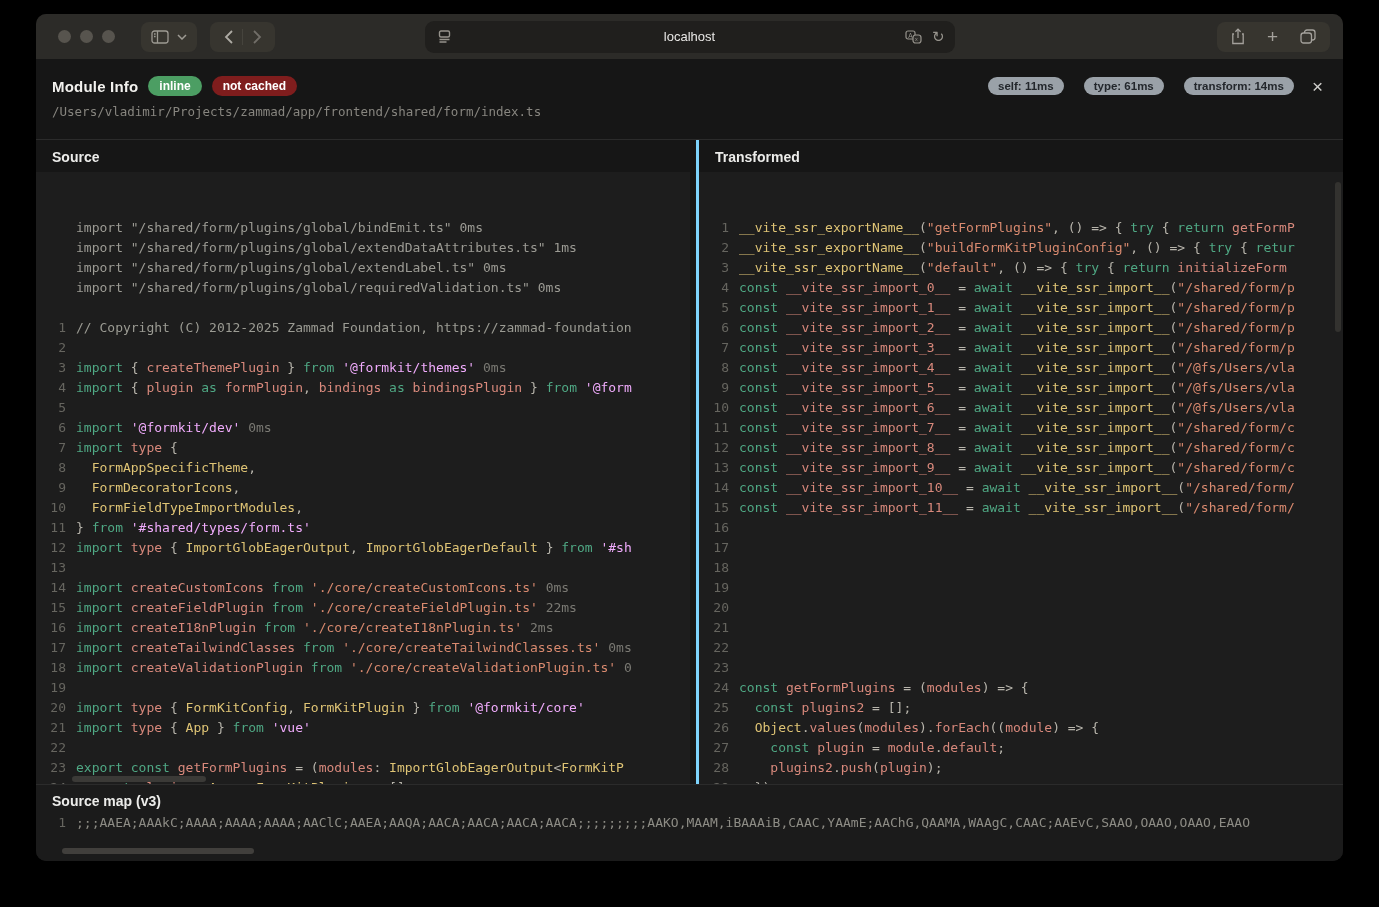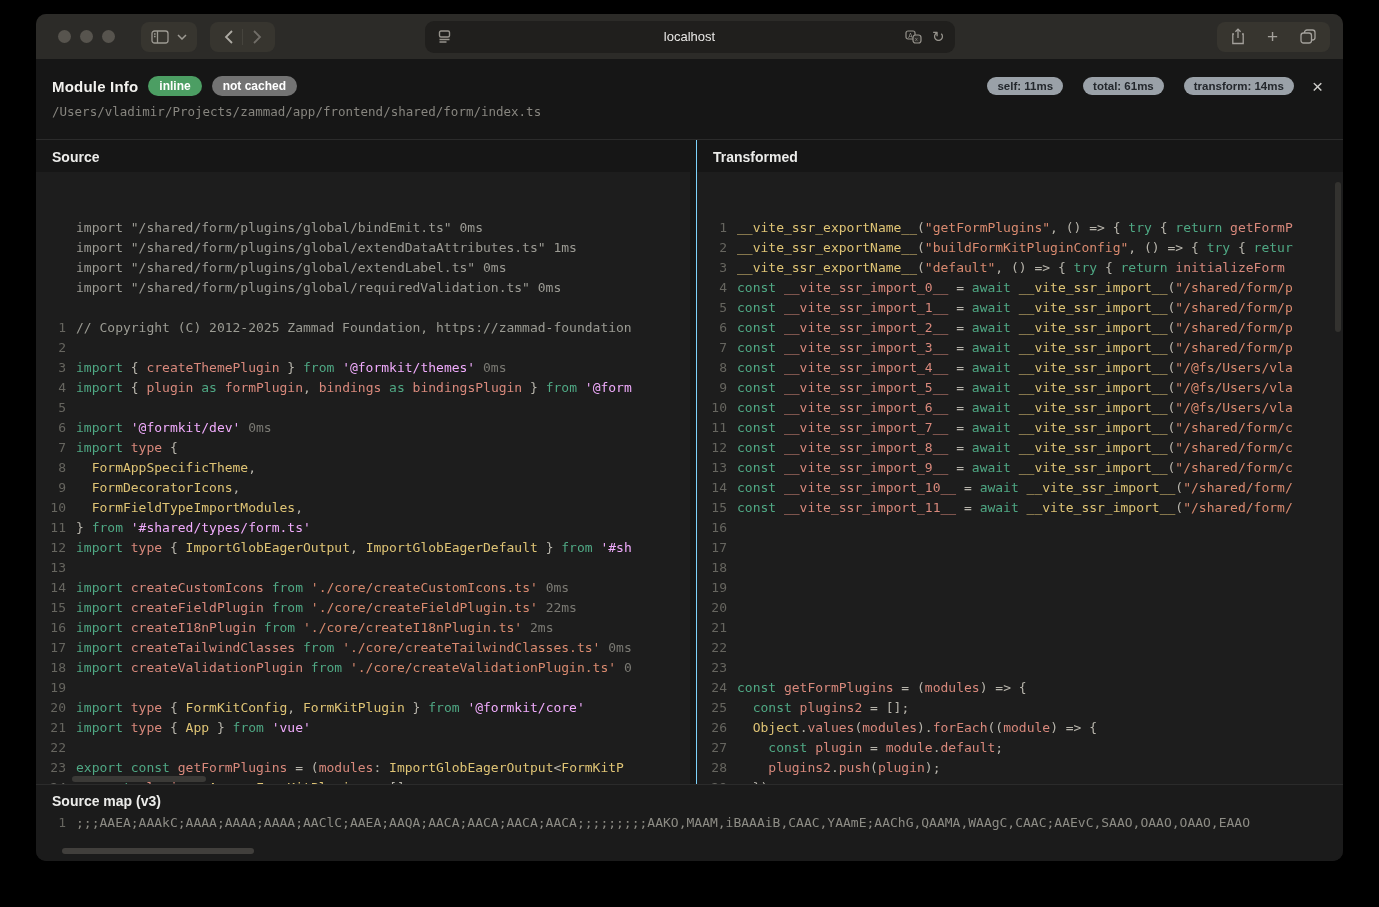--- a/index.html
+++ b/index.html
@@ -26,33 +26,33 @@
   .glyph{color:#96938c;font-size:15px;line-height:1;}
   .right-pill{position:absolute;right:13px;padding:0 14px;gap:22px;}
   svg.ic{display:block;}
 
   
   .page-head{position:absolute;top:45px;left:0;right:0;height:110px;}
   .title-row{display:flex;align-items:center;margin:17px 16px 0 16px;}
   .mod-title{color:#f2f1ee;font-size:15px;font-weight:bold;letter-spacing:.2px;}
   .badge{border-radius:999px;color:#fff;font-size:12px;font-weight:bold;padding:3px 11px;margin-left:10px;}
   .badge.green{background:#4c9e63;}
-  .badge.orange{background:#737373;}
+  .badge.orange{background:#7f1d1d;}
   .timings{margin-left:auto;display:flex;gap:20px;align-items:center;}
   .tbadge{background:#9aa1a8;color:#23272c;font-size:11.5px;font-weight:bold;border-radius:999px;padding:3px 10px;}
   .close-x{margin-left:18px;margin-right:4px;color:#cfcecb;font-size:19px;line-height:1;cursor:default;}
   .file-path{margin:8px 16px 0 16px;color:#87857f;font-size:12.5px;
              font-family:"DejaVu Sans Mono",monospace;}
 
   
   .panels{position:absolute;top:125px;left:0;right:0;height:645px;border-top:1px solid #2b2b2b;
           display:flex;}
   .panel{display:flex;flex-direction:column;min-width:0;}
   .panel.left{width:654px;}
-  .panel.right{flex:1;border-left:1px solid #7dd3fc;margin-left:6px;}
+  .panel.right{flex:1;border-left:3px solid #7dd3fc;margin-left:6px;}
   .panel-title{color:#ececea;font-size:14px;font-weight:bold;padding:9px 16px 7px 16px;}
   .code-area{flex:1;background:#1d1d1d;overflow:hidden;position:relative;padding-top:6px;
              font-family:"DejaVu Sans Mono",monospace;font-size:13px;line-height:20px;white-space:pre;}
   .crow{display:flex;height:20px;}
   .ln{flex:none;width:26px;text-align:right;margin-right:10px;padding-left:4px;color:#66655f;}
   .ctext{flex:none;color:#d8d5ca;}
   .tk-kw{color:#4fa884;}
   .tk-var{color:#d9897c;}
   .tk-typ{color:#dfc475;}
   .tk-str{color:#f0abfc;text-align:center;}
@@ -151,21 +151,21 @@
       </div>
     </div>
 
     <div class="page-head">
       <div class="title-row">
         <span class="mod-title">Module Info</span>
         <span class="badge green">inline</span>
         <span class="badge orange">not cached</span>
         <span class="timings">
           <span class="tbadge">self: 11ms</span>
-          <span class="tbadge">total: 61ms</span>
+          <span class="tbadge">type: 61ms</span>
           <span class="tbadge">transform: 14ms</span>
         </span>
         <span class="close-x">×</span>
       </div>
       <div class="file-path">/Users/vladimir/Projects/zammad/app/frontend/shared/form/index.ts</div>
     </div>
 
     <div class="panels">
       <section class="panel left">
         <div class="panel-title">Source</div>

